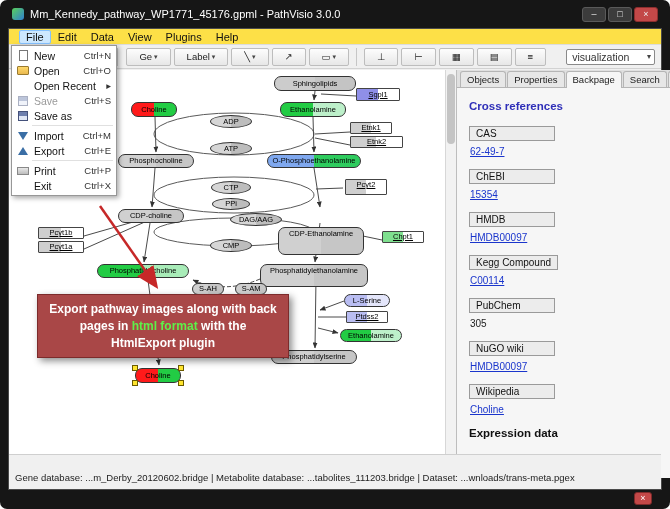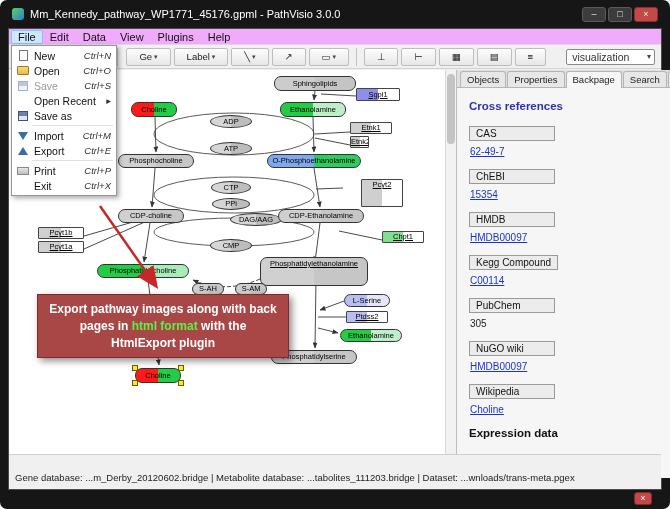--- a/index.html
+++ b/index.html
@@ -15,21 +15,21 @@
   .app-icon{width:12px;height:12px;border-radius:3px;background:linear-gradient(135deg,#5ad05a,#2f7fd0);margin:0 6px 0 4px;flex:0 0 auto;}
   .title-text{font-size:11px;white-space:nowrap;overflow:hidden;flex:1;}
   .win-btns{display:flex;gap:2px;margin-right:4px;}
   .win-btn{width:24px;height:15px;background:#3c3c3c;border:1px solid #5a5a5a;border-radius:3px;color:#eee;
            font-size:9px;line-height:13px;text-align:center;cursor:default;}
   .win-btn.close{background:var(--close-red);border-color:#8e2e2e;}
 
   
   .window{position:absolute;left:8px;top:28px;right:8px;height:462px;background:#f0f0f0;border:1px solid #4a4a4a;}
 
-  .menubar{height:16px;background:#f0abfc;border-bottom:1px solid #dcdcdc;display:flex;align-items:center;padding-left:2px;}
+  .menubar{height:16px;background:#fde047;border-bottom:1px solid #dcdcdc;display:flex;align-items:center;padding-left:10px;}
   .menu-item{font-size:11px;padding:1px 7px;color:#111;}
   .menu-item.active{background:#cde8ff;border:1px solid #84c1ff;border-radius:2px;padding:0 6px;}
 
   .toolbar{height:24px;background:#f0f0f0;border-bottom:1px solid #d2d2d2;display:flex;align-items:center;padding:0 6px;gap:4px;}
   .tb-label{font-size:10.5px;color:#222;}
   .combo{height:16px;background:#fff;border:1px solid #8a8a8a;border-radius:2px;display:flex;align-items:center;
          font-size:10.5px;padding:0 3px 0 5px;color:#222;}
   .combo .caret{margin-left:auto;padding-left:6px;font-size:8px;color:#444;}
   .combo.zoom{width:64px;}
   .combo.vis{width:94px;margin-left:16px;color:#333;}
@@ -65,21 +65,21 @@
   .callout .hl{color:var(--highlight-green);}
 
   
   .filemenu{position:absolute;left:2px;top:16px;width:106px;background:#fff;border:1px solid #979797;
             box-shadow:2px 2px 5px rgba(0,0,0,.35);z-index:60;padding:2px 0;}
   .fm-item{height:15px;display:flex;align-items:center;padding:0 5px 0 2px;font-size:10.5px;color:#111;}
   .fm-item.disabled{color:#9a9a9a;}
   .fm-item.highlight{outline:2px solid var(--annotation-red);outline-offset:-1px;}
   .fm-icon{width:18px;display:flex;align-items:center;justify-content:center;flex:0 0 auto;}
   .fm-label{margin-left:2px;white-space:nowrap;}
-  .fm-shortcut{margin-left:auto;font-size:9.5px;color:#333;font-style:italic;}
+  .fm-shortcut{margin-left:auto;font-size:9.5px;color:#333;}
   .fm-sep{height:1px;background:#e0e0e0;margin:2px 3px 2px 20px;}
   .mi-new{width:9px;height:11px;background:#fff;border:1px solid #777;}
   .mi-open{width:12px;height:9px;background:linear-gradient(#ffd96b,#eab94f);border:1px solid #9a7a2f;border-radius:1px;}
   .mi-save,.mi-saveas{width:10px;height:10px;background:#6d7fae;border:1px solid #44517a;box-shadow:inset 0 -4px 0 #dfe6f5;}
   .disabled .fm-icon>div{opacity:.45;}
   .mi-import{width:0;height:0;border-left:5px solid transparent;border-right:5px solid transparent;border-top:8px solid #3a6ea5;}
   .mi-export{width:0;height:0;border-left:5px solid transparent;border-right:5px solid transparent;border-bottom:8px solid #3a6ea5;}
   .mi-print{width:12px;height:8px;background:linear-gradient(#e8e8e8,#bdbdbd);border:1px solid #888;}
 
   
@@ -190,31 +190,31 @@
           <div class="fm-label">New</div>
           <div class="fm-shortcut">Ctrl+N</div>
         </div>
         <div class="fm-item">
           <div class="fm-icon">
             <div class="mi-open"></div>
           </div>
           <div class="fm-label">Open</div>
           <div class="fm-shortcut">Ctrl+O</div>
         </div>
-        <div class="fm-item disabled">
-          <div class="fm-icon">
-            <div class="mi-save"></div>
-          </div>
-          <div class="fm-label">Save</div>
-          <div class="fm-shortcut">Ctrl+S</div>
-        </div>
         <div class="fm-item">
           <div class="fm-icon"></div>
           <div class="fm-label">Open Recent</div>
           <div class="fm-shortcut">▸</div>
+        </div>
+        <div class="fm-item disabled">
+          <div class="fm-icon">
+            <div class="mi-save"></div>
+          </div>
+          <div class="fm-label">Save</div>
+          <div class="fm-shortcut">Ctrl+S</div>
         </div>
         <div class="fm-item">
           <div class="fm-icon">
             <div class="mi-saveas"></div>
           </div>
           <div class="fm-label">Save as</div>
           <div class="fm-shortcut"></div>
         </div>
         <div class="fm-sep"></div>
         <div class="fm-item">
@@ -282,36 +282,36 @@
             </svg>
           <div class="callout">
             <span>Export pathway images along with back pages in </span><span class="hl">html format</span><span> with the HtmlExport plugin</span>
           </div>
         <div class="node rrect" style="left: 265px; top: 5.5px; width: 82px; height: 15px; line-height: 13px; background: linear-gradient(90deg, rgb(204, 204, 204) 0%, rgb(204, 204, 204) 50%, rgb(196, 196, 196) 50%, rgb(196, 196, 196) 100%);">Sphingolipids</div>
             <div class="node rect" style="left: 347px; top: 17.5px; width: 44px; height: 13px; line-height: 11px; background: linear-gradient(90deg, rgb(143, 143, 232) 0%, rgb(143, 143, 232) 50%, rgb(255, 255, 255) 50%, rgb(255, 255, 255) 100%);">Sgpl1</div>
             <div class="node rrect" style="left: 122px; top: 31.5px; width: 46px; height: 15px; line-height: 13px; background: linear-gradient(90deg, rgb(255, 26, 26) 0%, rgb(255, 26, 26) 50%, rgb(34, 204, 68) 50%, rgb(34, 204, 68) 100%);">Choline</div>
             <div class="node rrect" style="left: 271px; top: 31.5px; width: 66px; height: 15px; line-height: 13px; background: linear-gradient(90deg, rgb(34, 204, 68) 0%, rgb(34, 204, 68) 50%, rgb(189, 240, 202) 50%, rgb(189, 240, 202) 100%);">Ethanolamine</div>
             <div class="node ellipse" style="left: 201px; top: 44.5px; width: 42px; height: 13px; line-height: 11px; background: linear-gradient(90deg, rgb(214, 214, 214) 0%, rgb(214, 214, 214) 50%, rgb(189, 189, 189) 50%, rgb(189, 189, 189) 100%);">ADP</div>
             <div class="node rect" style="left: 341px; top: 52px; width: 42px; height: 12px; line-height: 10px; background: linear-gradient(90deg, rgb(207, 207, 207) 0%, rgb(207, 207, 207) 50%, rgb(255, 255, 255) 50%, rgb(255, 255, 255) 100%);">Etnk1</div>
-            <div class="node rect" style="left: 341px; top: 66px; width: 19px; height: 12px; line-height: 10px; background: linear-gradient(90deg, rgb(207, 207, 207) 0%, rgb(207, 207, 207) 50%, rgb(255, 255, 255) 50%, rgb(255, 255, 255) 100%);">Etnk2</div>
+            <div class="node rect" style="left: 341px; top: 66px; width: 53px; height: 12px; line-height: 10px; background: linear-gradient(90deg, rgb(207, 207, 207) 0%, rgb(207, 207, 207) 50%, rgb(255, 255, 255) 50%, rgb(255, 255, 255) 100%);">Etnk2</div>
             <div class="node ellipse" style="left: 201px; top: 71.5px; width: 42px; height: 13px; line-height: 11px; background: linear-gradient(90deg, rgb(214, 214, 214) 0%, rgb(214, 214, 214) 50%, rgb(189, 189, 189) 50%, rgb(189, 189, 189) 100%);">ATP</div>
             <div class="node rrect" style="left: 109px; top: 84px; width: 76px; height: 14px; line-height: 12px; background: linear-gradient(90deg, rgb(208, 208, 208) 0%, rgb(208, 208, 208) 50%, rgb(198, 198, 198) 50%, rgb(198, 198, 198) 100%);">Phosphocholine</div>
             <div class="node rrect" style="left: 258px; top: 84px; width: 94px; height: 14px; line-height: 12px; background: linear-gradient(90deg, rgb(127, 168, 239) 0%, rgb(127, 168, 239) 50%, rgb(46, 204, 94) 50%, rgb(46, 204, 94) 100%);">O-Phosphoethanolamine</div>
             <div class="node ellipse" style="left: 202px; top: 110.5px; width: 40px; height: 13px; line-height: 11px; background: linear-gradient(90deg, rgb(214, 214, 214) 0%, rgb(214, 214, 214) 50%, rgb(189, 189, 189) 50%, rgb(189, 189, 189) 100%);">CTP</div>
-            <div class="node rect" style="left: 352px; top: 109px; width: 42px; height: 28px; line-height: 10px; background: linear-gradient(90deg, rgb(207, 207, 207) 0%, rgb(207, 207, 207) 50%, rgb(255, 255, 255) 50%, rgb(255, 255, 255) 100%);">Pcyt2</div>
+            <div class="node rect" style="left: 336px; top: 109px; width: 42px; height: 16px; line-height: 10px; background: linear-gradient(90deg, rgb(207, 207, 207) 0%, rgb(207, 207, 207) 50%, rgb(255, 255, 255) 50%, rgb(255, 255, 255) 100%);">Pcyt2</div>
             <div class="node ellipse" style="left: 203px; top: 128px; width: 38px; height: 12px; line-height: 10px; background: linear-gradient(90deg, rgb(214, 214, 214) 0%, rgb(214, 214, 214) 50%, rgb(189, 189, 189) 50%, rgb(189, 189, 189) 100%);">PPi</div>
             <div class="node rrect" style="left: 109px; top: 139px; width: 66px; height: 14px; line-height: 12px; background: linear-gradient(90deg, rgb(208, 208, 208) 0%, rgb(208, 208, 208) 50%, rgb(198, 198, 198) 50%, rgb(198, 198, 198) 100%);">CDP-choline</div>
             <div class="node ellipse" style="left: 221px; top: 142.5px; width: 52px; height: 13px; line-height: 11px; background: linear-gradient(90deg, rgb(214, 214, 214) 0%, rgb(214, 214, 214) 50%, rgb(189, 189, 189) 50%, rgb(189, 189, 189) 100%);">DAG/AAG</div>
-            <div class="node rrect" style="left: 269px; top: 139px; width: 86px; height: 14px; line-height: 12px; background: linear-gradient(90deg, rgb(208, 208, 208) 0%, rgb(208, 208, 208) 50%, rgb(198, 198, 198) 50%, rgb(198, 198, 198) 100%);">CDP-Ethanolamine</div>
+            <div class="node rrect" style="left: 269px; top: 157px; width: 86px; height: 28px; line-height: 12px; background: linear-gradient(90deg, rgb(208, 208, 208) 0%, rgb(208, 208, 208) 50%, rgb(198, 198, 198) 50%, rgb(198, 198, 198) 100%);">CDP-Ethanolamine</div>
             <div class="node ellipse" style="left: 201px; top: 168.5px; width: 42px; height: 13px; line-height: 11px; background: linear-gradient(90deg, rgb(214, 214, 214) 0%, rgb(214, 214, 214) 50%, rgb(189, 189, 189) 50%, rgb(189, 189, 189) 100%);">CMP</div>
             <div class="node rect" style="left: 373px; top: 161px; width: 42px; height: 12px; line-height: 10px; background: linear-gradient(90deg, rgb(127, 224, 143) 0%, rgb(127, 224, 143) 50%, rgb(255, 255, 255) 50%, rgb(255, 255, 255) 100%);">Chpt1</div>
             <div class="node rect" style="left: 29px; top: 157px; width: 46px; height: 12px; line-height: 10px; background: linear-gradient(90deg, rgb(207, 207, 207) 0%, rgb(207, 207, 207) 50%, rgb(255, 255, 255) 50%, rgb(255, 255, 255) 100%);">Pcyt1b</div>
             <div class="node rect" style="left: 29px; top: 171px; width: 46px; height: 12px; line-height: 10px; background: linear-gradient(90deg, rgb(207, 207, 207) 0%, rgb(207, 207, 207) 50%, rgb(255, 255, 255) 50%, rgb(255, 255, 255) 100%);">Pcyt1a</div>
             <div class="node rrect" style="left: 88px; top: 194px; width: 92px; height: 14px; line-height: 12px; background: linear-gradient(90deg, rgb(34, 204, 68) 0%, rgb(34, 204, 68) 50%, rgb(168, 236, 184) 50%, rgb(168, 236, 184) 100%);">Phosphatidylcholine</div>
-            <div class="node rrect" style="left: 251px; top: 187px; width: 108px; height: 29px; line-height: 12px; background: linear-gradient(90deg, rgb(208, 208, 208) 0%, rgb(208, 208, 208) 50%, rgb(198, 198, 198) 50%, rgb(198, 198, 198) 100%); text-decoration: underline;">Phosphatidylethanolamine</div>
+            <div class="node rrect" style="left: 251px; top: 194px; width: 108px; height: 23px; line-height: 12px; background: linear-gradient(90deg, rgb(208, 208, 208) 0%, rgb(208, 208, 208) 50%, rgb(198, 198, 198) 50%, rgb(198, 198, 198) 100%);">Phosphatidylethanolamine</div>
             <div class="node rrect" style="left: 183px; top: 213px; width: 32px; height: 12px; line-height: 10px; background: linear-gradient(90deg, rgb(208, 208, 208) 0%, rgb(208, 208, 208) 50%, rgb(198, 198, 198) 50%, rgb(198, 198, 198) 100%);">S-AH</div>
             <div class="node rrect" style="left: 226px; top: 213px; width: 32px; height: 12px; line-height: 10px; background: linear-gradient(90deg, rgb(208, 208, 208) 0%, rgb(208, 208, 208) 50%, rgb(198, 198, 198) 50%, rgb(198, 198, 198) 100%);">S-AM</div>
             <div class="node rrect" style="left: 335px; top: 223.5px; width: 46px; height: 13px; line-height: 11px; background: linear-gradient(90deg, rgb(185, 189, 242) 0%, rgb(185, 189, 242) 50%, rgb(228, 230, 251) 50%, rgb(228, 230, 251) 100%);">L-Serine</div>
             <div class="node rect" style="left: 337px; top: 241px; width: 42px; height: 12px; line-height: 10px; background: linear-gradient(90deg, rgb(185, 189, 242) 0%, rgb(185, 189, 242) 50%, rgb(255, 255, 255) 50%, rgb(255, 255, 255) 100%);">Ptdss2</div>
             <div class="node rrect" style="left: 331px; top: 258.5px; width: 62px; height: 13px; line-height: 11px; background: linear-gradient(90deg, rgb(34, 204, 68) 0%, rgb(34, 204, 68) 50%, rgb(189, 240, 202) 50%, rgb(189, 240, 202) 100%);">Ethanolamine</div>
             <div class="node rrect" style="left: 262px; top: 280px; width: 86px; height: 14px; line-height: 12px; background: linear-gradient(90deg, rgb(208, 208, 208) 0%, rgb(208, 208, 208) 50%, rgb(198, 198, 198) 50%, rgb(198, 198, 198) 100%);">Phosphatidylserine</div>
             <div class="node rrect" style="left: 126px; top: 297.5px; width: 46px; height: 15px; line-height: 13px; background: linear-gradient(90deg, rgb(255, 26, 26) 0%, rgb(255, 26, 26) 50%, rgb(34, 204, 68) 50%, rgb(34, 204, 68) 100%);">Choline</div>
             <div class="handle" style="left: 123px; top: 294.5px;"></div>
             <div class="handle" style="left: 169px; top: 294.5px;"></div>
             <div class="handle" style="left: 123px; top: 309.5px;"></div>

